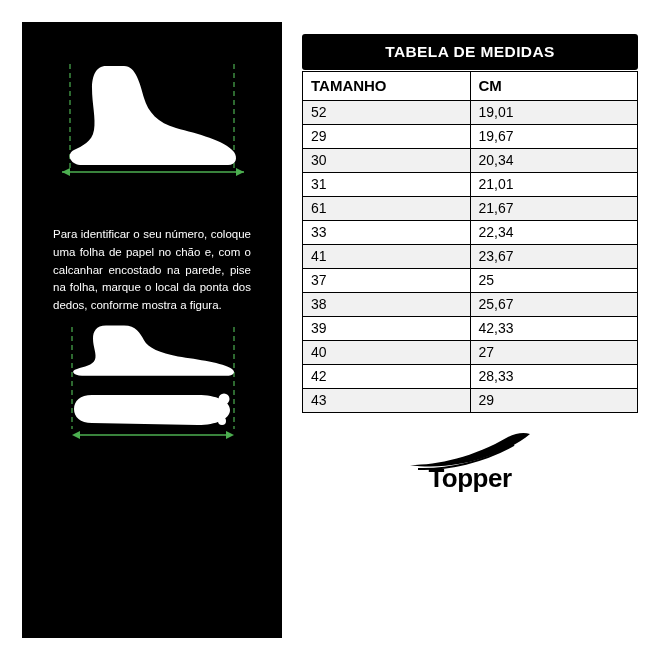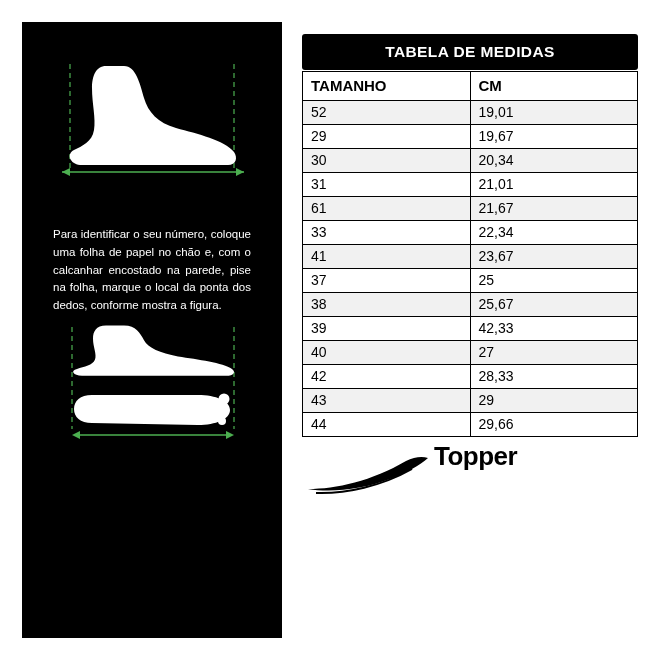--- a/index.html
+++ b/index.html
@@ -109,21 +109,22 @@
     background: #f1f1f1;
   }
   table.size-table tbody tr:nth-child(even) td {
     background: #ffffff;
   }
   table.size-table th { background: #ffffff; }
 
   .brand {
     margin-top: 16px;
     display: flex;
-    flex-direction: row;
+    flex-direction: column;
+    align-items: center;
     justify-content: flex-start;
     flex: 1;
   }
   .brand-mark {
     width: 132px;
     height: 46px;
     position: relative;
   }
   .brand-name {
     font-size: 26px;
@@ -241,24 +242,20 @@
           <td>40</td>
           <td>27</td>
         </tr>
         <tr>
           <td>42</td>
           <td>28,33</td>
         </tr>
         <tr>
           <td>43</td>
           <td>29</td>
-        </tr>
-        <tr>
-          <td>44</td>
-          <td>29,66</td>
         </tr>
       </tbody>
     </table>
 
     <div class="brand">
       <div class="brand-mark">
         <svg viewBox="0 0 132 46" width="132" height="46">
           <path d="M6 36 C 34 36 70 28 104 8 C 112 4 120 3 126 5
                    C 118 12 104 20 88 26 C 62 36 30 40 6 36 Z" fill="#000000"></path>
           <path d="M14 40 C 44 41 80 33 110 16" stroke="#000000" stroke-width="2" fill="none"></path>

